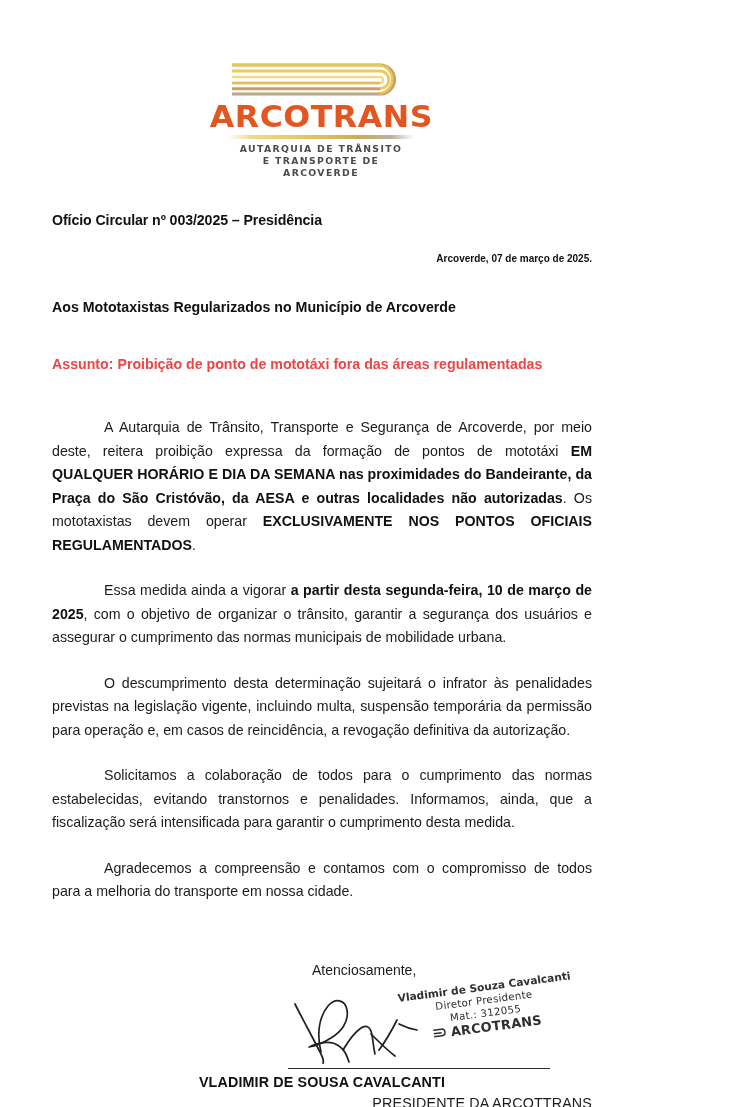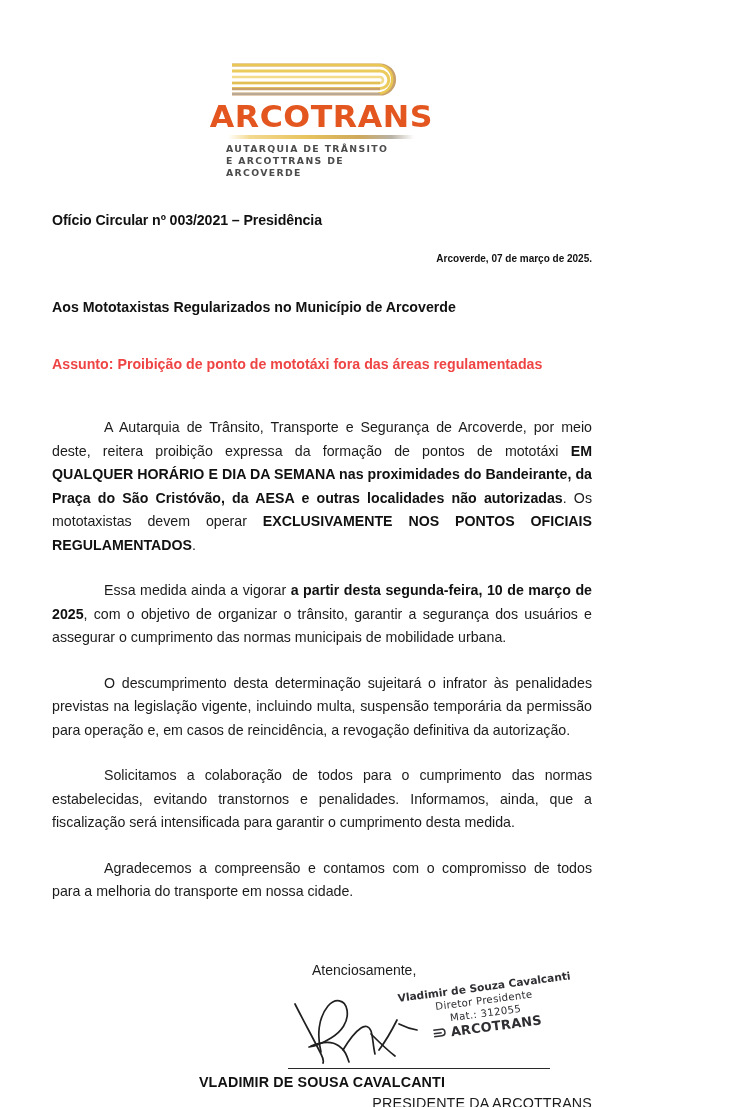--- a/index.html
+++ b/index.html
@@ -60,20 +60,21 @@
     background: linear-gradient(to right, #ffffff 0%, #f3d98f 12%, #e8c45f 42%, #cfa95a 70%, #b9b2a6 88%, #ffffff 100%);
   }
   .logo-sub {
     margin-top: 4px;
     font-family: "DejaVu Sans", sans-serif;
     font-size: 9.3px;
     font-weight: bold;
     letter-spacing: 1.35px;
     color: #4b4b4b;
     line-height: 12px;
+    text-align: center;
   }
 
   
   .content {
     padding: 0 50px 0 52px;
     box-sizing: border-box;
   }
 
   .doc-title {
     margin-top: 33px;
@@ -233,28 +234,28 @@
           <path d="M2 23 H150" stroke="#E2BF55" stroke-width="2.4"></path>
           <path d="M2 29 H150" stroke="#C9A06A" stroke-width="2.4"></path>
           <path d="M2 34 H150" stroke="#B9A893" stroke-width="2.2"></path>
         </g>
       </svg>
 
       <div class="logo-word">ARCOTRANS</div>
       <div class="logo-rule"></div>
       <div class="logo-sub">
         <div>AUTARQUIA DE TRÂNSITO</div>
-        <div>E ARCOTTRANS DE ARCOVERDE</div>
+        <div>E TRANSPORTE DE ARCOVERDE</div>
       </div>
     </div>
   </div>
 
   <div class="content">
 
-    <div class="doc-title">Ofício Circular nº 003/2021 – Presidência</div>
+    <div class="doc-title">Ofício Circular nº 003/2025 – Presidência</div>
 
     <div class="date-line">Arcoverde, 07 de março de 2025.</div>
 
     <div class="addressee">Aos Mototaxistas Regularizados no Município de Arcoverde</div>
 
     <div class="subject">Assunto: Proibição de ponto de mototáxi fora das áreas regulamentadas</div>
 
     <p class="para first"><span>A Autarquia de Trânsito, Transporte e Segurança de Arcoverde, por meio deste, reitera proibição expressa da formação de pontos de mototáxi </span><b>EM QUALQUER HORÁRIO E DIA DA SEMANA nas proximidades do Bandeirante, da Praça do São Cristóvão, da AESA e outras localidades não autorizadas</b><span>. Os mototaxistas devem operar </span><b>EXCLUSIVAMENTE NOS PONTOS OFICIAIS REGULAMENTADOS</b><span>.</span></p>
 
     <p class="para"><span>Essa medida ainda a vigorar </span><b>a partir desta segunda-feira, 10 de março de 2025</b><span>, com o objetivo de organizar o trânsito, garantir a segurança dos usuários e assegurar o cumprimento das normas municipais de mobilidade urbana.</span></p>

